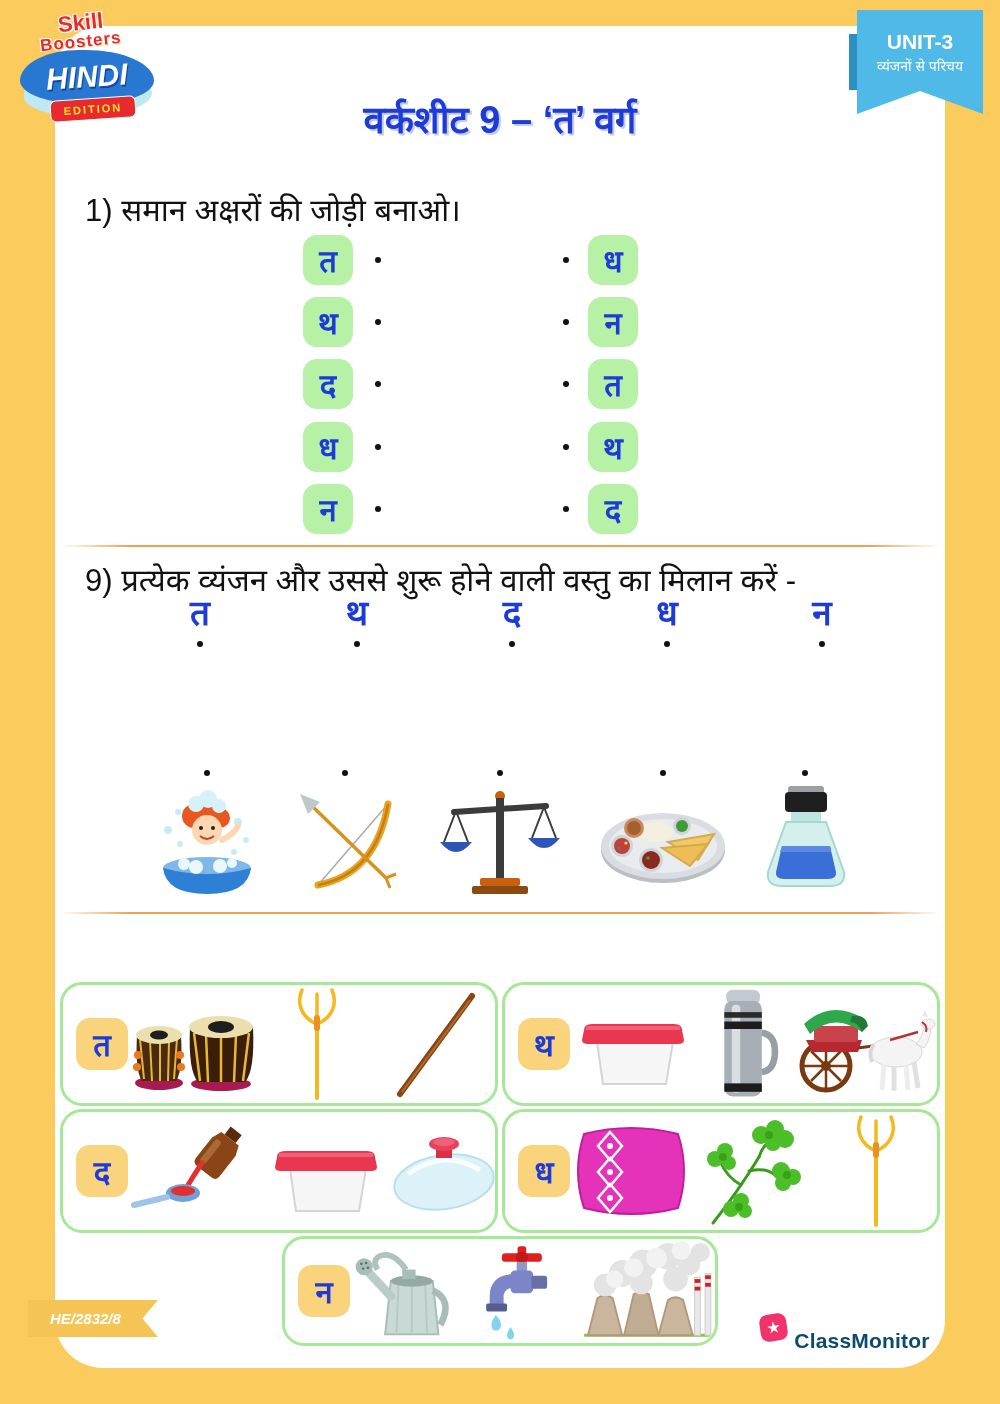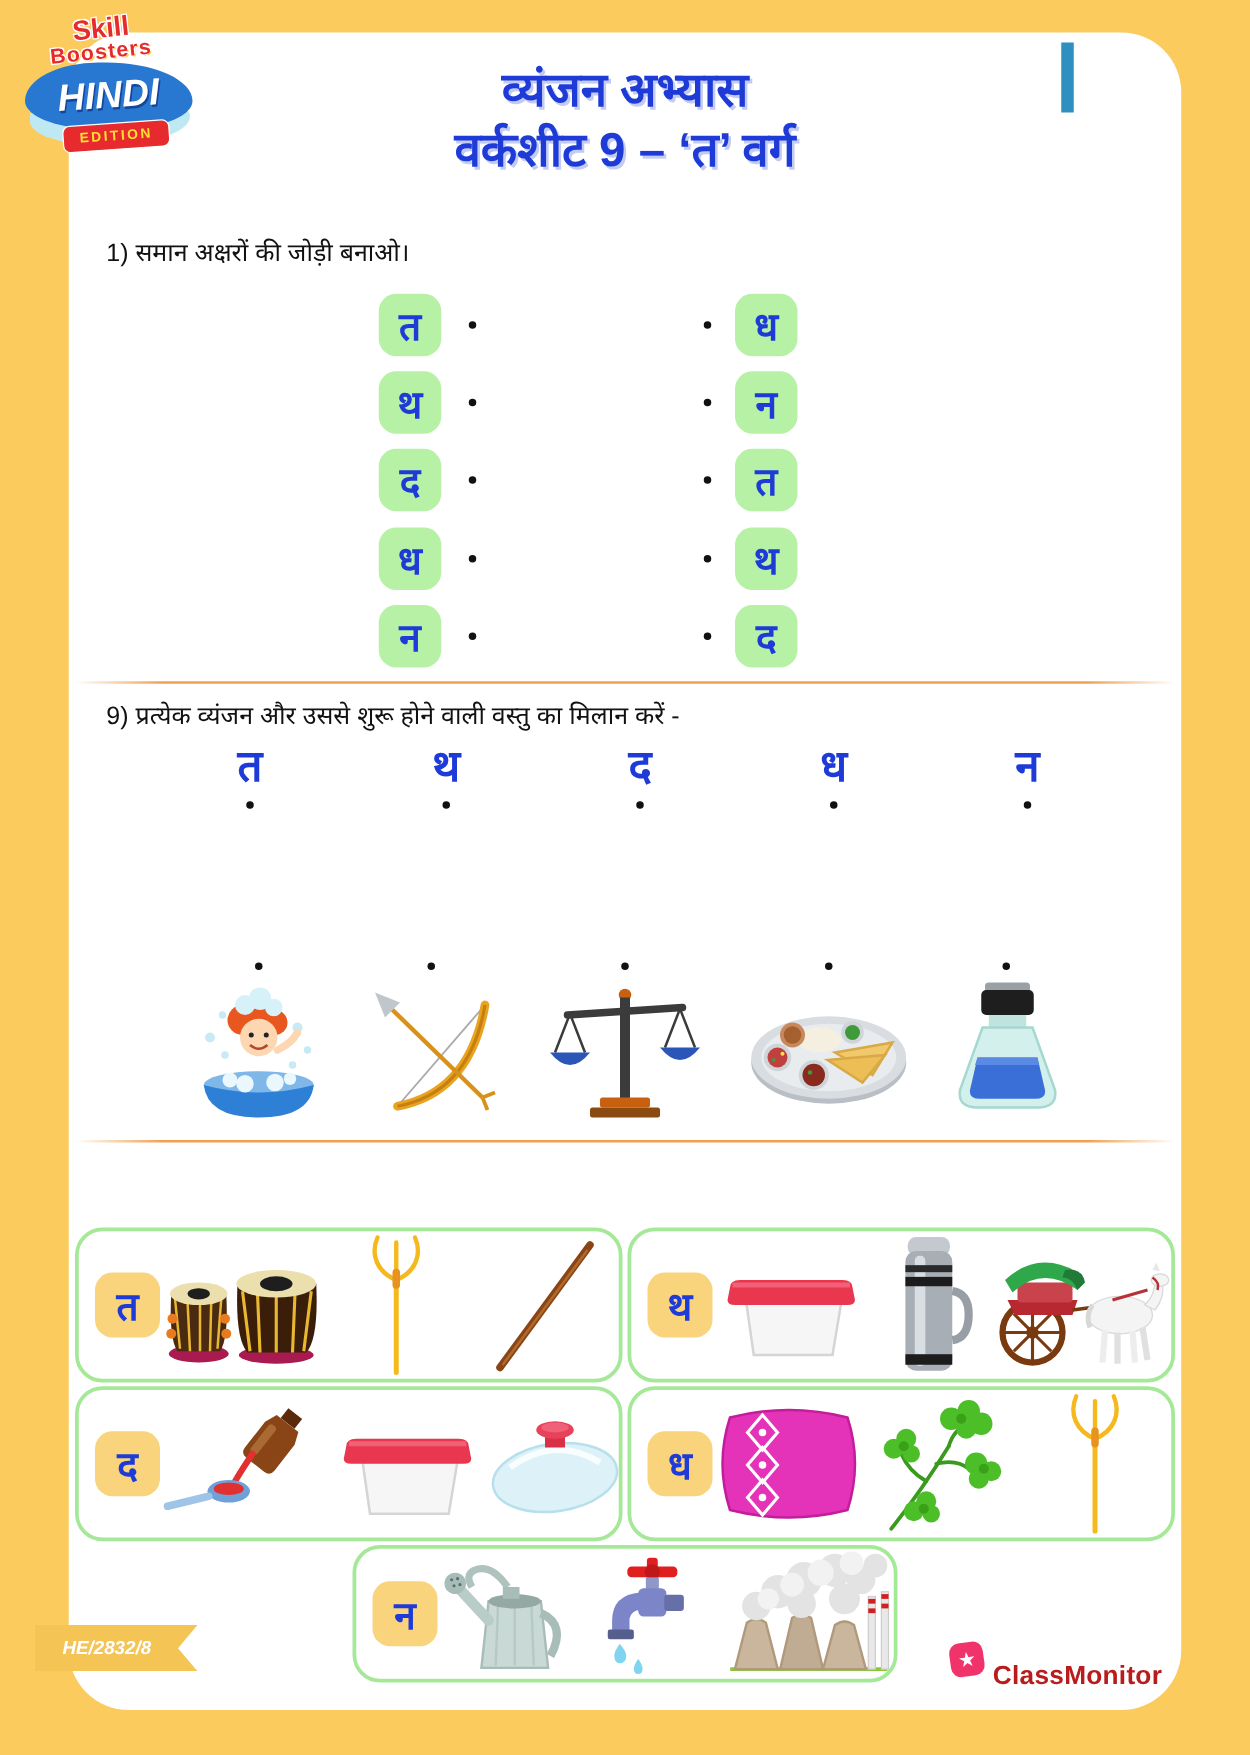--- a/index.html
+++ b/index.html
@@ -29,21 +29,21 @@
   #title1{top:44px;} #title2{top:92px;}
 
   
   #badge-flap{position:absolute;left:849px;top:34px;width:10px;height:56px;background:#2E90C0;}
   #unit-badge{position:absolute;left:857px;top:10px;width:126px;height:104px;background:#4FBAE8;
       clip-path:polygon(0 0,100% 0,100% 100%,50% 78%,0 100%);text-align:center;color:#fff;}
   #unit-badge .u1{margin-top:20px;font-weight:bold;font-size:21px;}
   #unit-badge .u2{margin-top:2px;font-size:14px;}
 
   
-  .heading{position:absolute;left:85px;color:#111;font-size:20px;}
+  .heading{position:absolute;left:85px;color:#111;font-size:31px;}
 
   
   .gchip{position:absolute;width:50px;height:50px;background:#B7F1A5;border-radius:14px;
       color:#1E3BD8;font-size:31px;font-weight:bold;display:flex;align-items:center;justify-content:center;}
   .dot{position:absolute;width:6px;height:6px;border-radius:50%;background:#111;}
 
   .divider{position:absolute;left:60px;width:880px;height:2px;
       background:linear-gradient(90deg,rgba(240,160,80,0),#F0A050 8%,#F0A050 92%,rgba(240,160,80,0));}
 
   
@@ -58,43 +58,46 @@
   .slot{flex:1;display:flex;align-items:center;justify-content:center;}
 
   
   #code-ribbon{position:absolute;left:28px;top:1300px;width:130px;height:37px;background:#F4C455;
       clip-path:polygon(0 0,100% 0,88% 50%,100% 100%,0 100%);display:flex;align-items:center;
       color:#fff;font-weight:bold;font-style:italic;font-size:15px;padding-left:22px;box-sizing:border-box;}
   #cm{position:absolute;left:740px;top:1302px;width:210px;text-align:center;}
   #cm .row{display:flex;align-items:center;justify-content:center;gap:7px;}
   #cm .badge{width:27px;height:27px;background:#F0336A;border-radius:8px;transform:rotate(-8deg);
       display:flex;align-items:center;justify-content:center;color:#fff;font-size:16px;}
-  #cm .name{font-size:21px;font-weight:bold;color:#b91c1c;letter-spacing:.2px;margin-top:27px;}
+  #cm .name{font-size:21px;font-weight:bold;color:#0c4a6e;letter-spacing:.2px;margin-top:27px;}
   #cm .note{font-size:11.5px;color:#222;line-height:1.35;margin-top:2px;}
 </style>
 </head>
 <body>
 
 <div id="page">
   <div id="sheet"></div>
 
   <div id="logo">
     <div class="logo-blob-shadow"></div>
     <div class="logo-blob">
       <span class="logo-hindi">HINDI</span>
     </div>
     <div class="logo-skill">Skill</div>
     <div class="logo-boosters">Boosters</div>
     <div class="logo-edition">EDITION</div>
   </div>
 
-  <div id="title1" class="title">व्यंजन अभ्यास</div>
   <div id="title2" class="title">वर्कशीट 9 – ‘त’  वर्ग</div>
 
   <div id="badge-flap"></div>
+  <div id="unit-badge">
+    <div class="u1">UNIT-3</div>
+    <div class="u2">व्यंजनों से परिचय</div>
+  </div>
 
   <div class="heading" style="top:188px">1) समान अक्षरों की जोड़ी बनाओ।</div>
 
   <div class="gchip" style="left:303px;top:235px">त</div>
   <div class="gchip" style="left:303px;top:297px">थ</div>
   <div class="gchip" style="left:303px;top:359px">द</div>
   <div class="gchip" style="left:303px;top:422px">ध</div>
   <div class="gchip" style="left:303px;top:484px">न</div>
 
   <div class="dot" style="left:375px;top:257px"></div>

